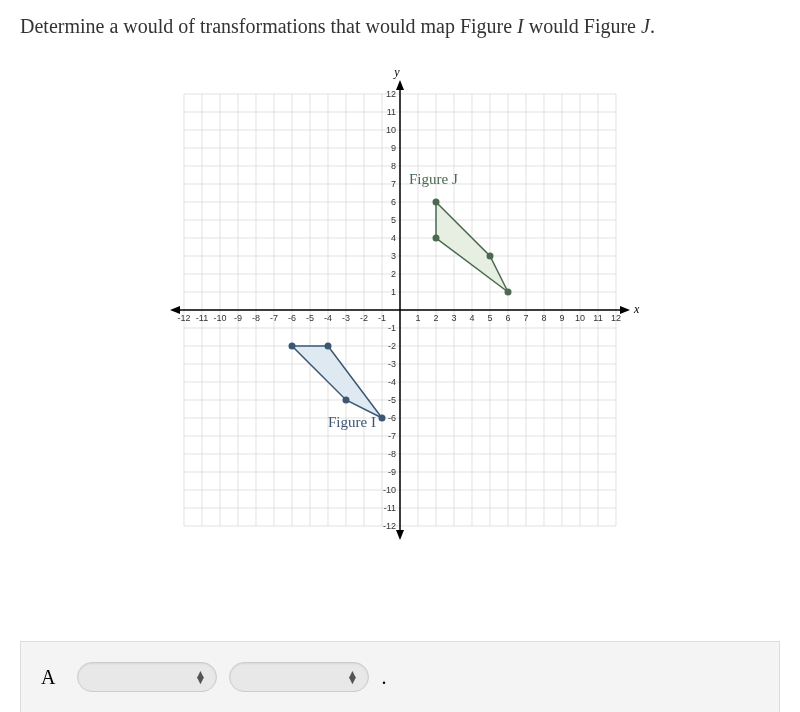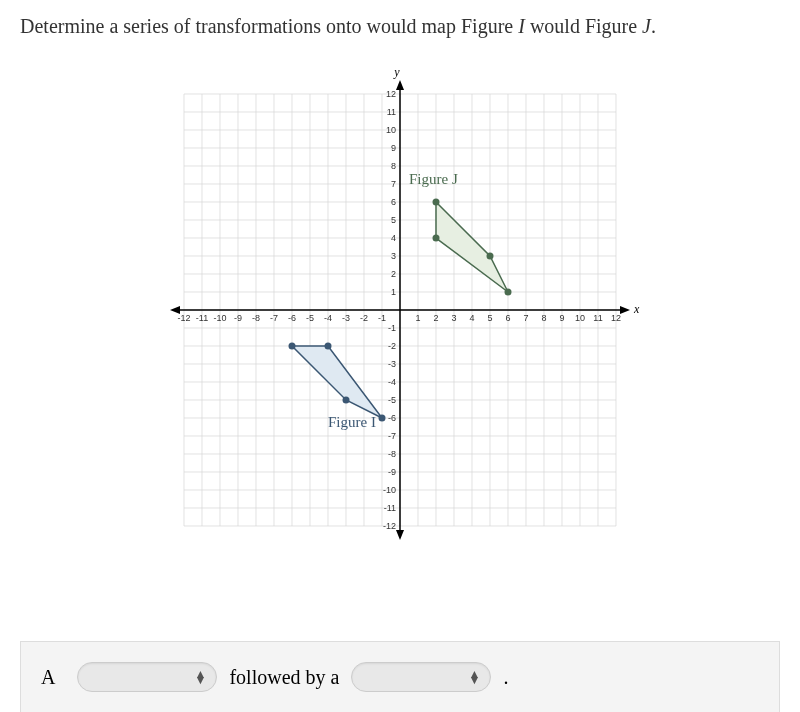--- a/index.html
+++ b/index.html
@@ -66,21 +66,21 @@
       font-family: Georgia, serif;
     }
     .chart-svg {
       display: block;
     }
   </style>
 </head>
 <body>
 
 <div class="question-text">
-  <span>Determine a series of transformations onto would map Figure </span><span class="italic-var">I</span><span> would Figure </span><span class="italic-var">J</span><span>.</span>
+  <span>Determine a would of transformations that would map Figure </span><span class="italic-var">I</span><span> would Figure </span><span class="italic-var">J</span><span>.</span>
 </div>
 
 <div class="chart-container">
   <svg class="chart-svg" width="520" height="500" viewBox="0 0 520 500">
       <line x1="44" y1="456" x2="44" y2="24" stroke="#d6d6d6" stroke-width="0.7"></line>
       <line x1="62" y1="456" x2="62" y2="24" stroke="#d6d6d6" stroke-width="0.7"></line>
       <line x1="80" y1="456" x2="80" y2="24" stroke="#d6d6d6" stroke-width="0.7"></line>
       <line x1="98" y1="456" x2="98" y2="24" stroke="#d6d6d6" stroke-width="0.7"></line>
       <line x1="116" y1="456" x2="116" y2="24" stroke="#d6d6d6" stroke-width="0.7"></line>
       <line x1="134" y1="456" x2="134" y2="24" stroke="#d6d6d6" stroke-width="0.7"></line>
@@ -197,18 +197,17 @@
       <circle cx="350" cy="186" r="3.5" fill="#4a6b4f"></circle>
       <text x="269" y="114" font-size="15" fill="#4a6b4f" font-family="Georgia">Figure J</text>
     </svg>
 </div>
 
 <div class="answer-box">
   <span class="label-a">A</span>
   <div class="dropdown">
     <span class="chev">▲<br>▼</span>
   </div>
-  <span class="followed-text">followed by a</span>
   <div class="dropdown">
     <span class="chev">▲<br>▼</span>
   </div>
   <span>.</span>
 </div>
 
 </body></html>

